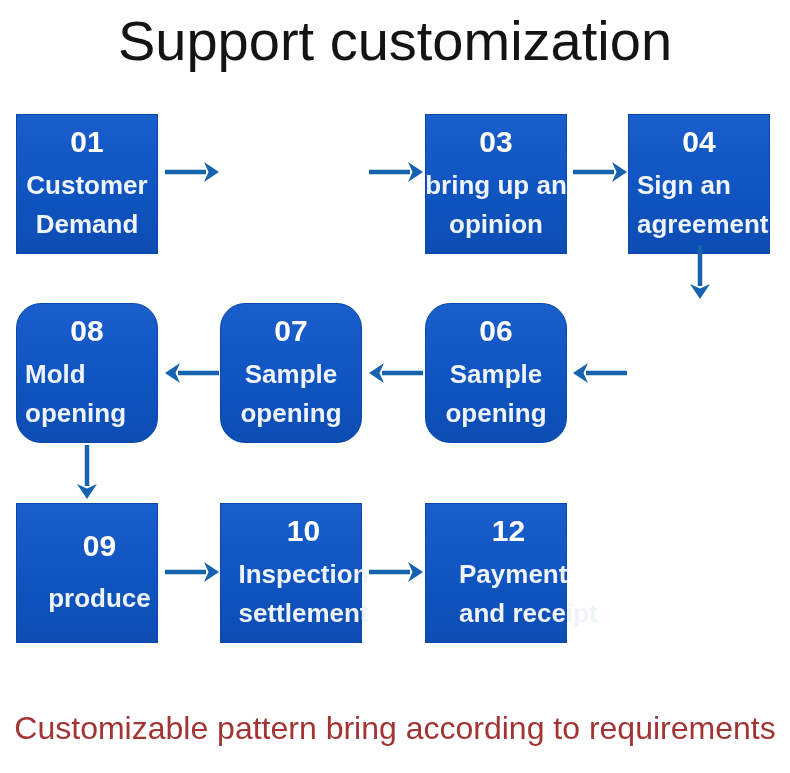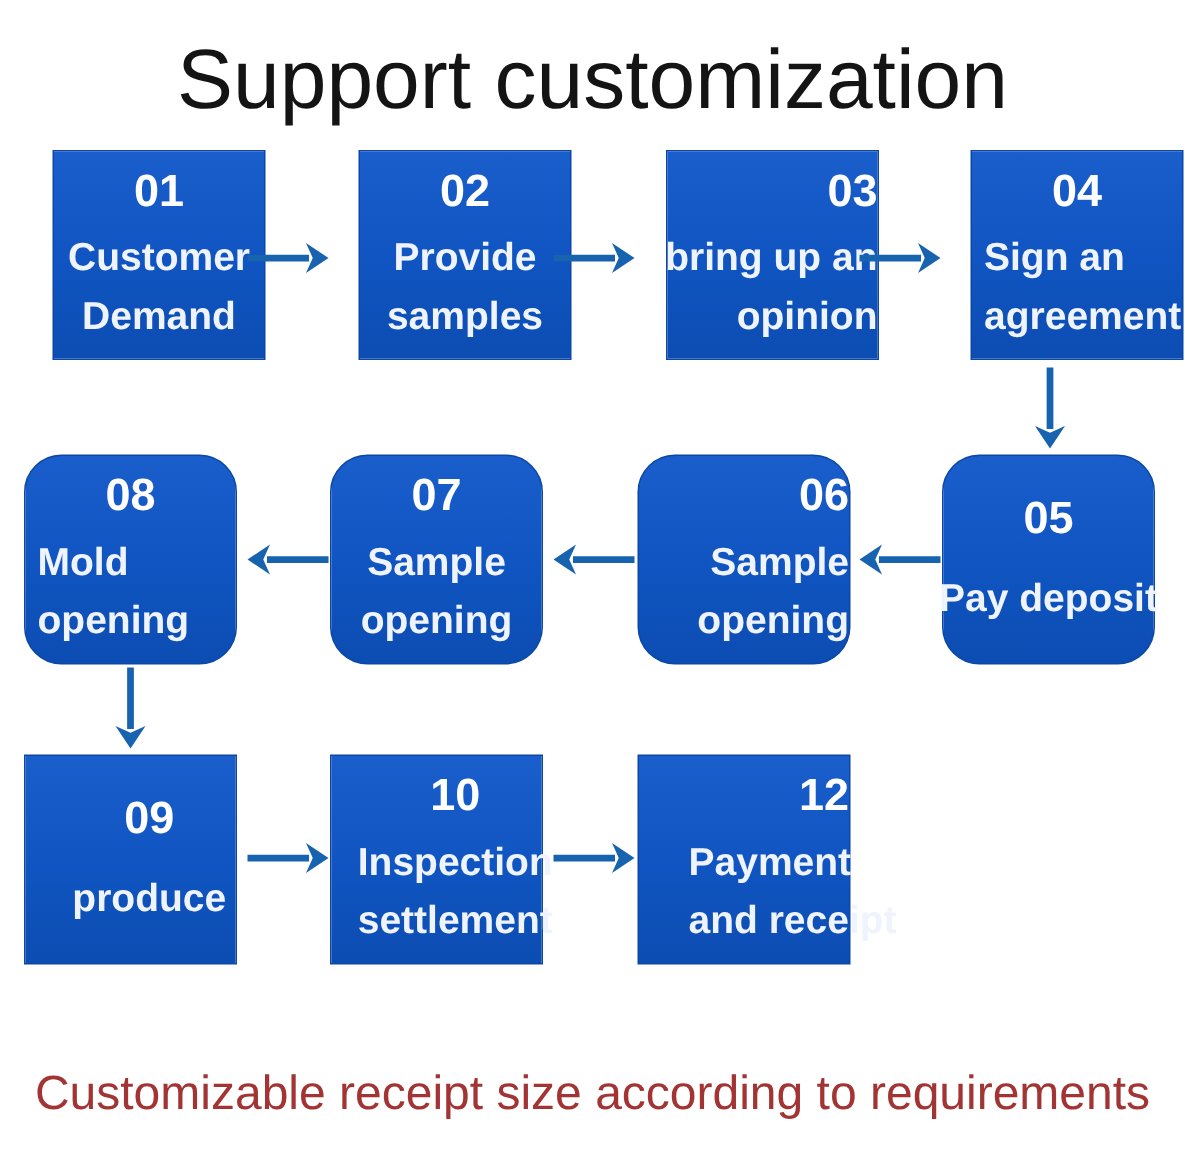--- a/index.html
+++ b/index.html
@@ -20,21 +20,21 @@
   }
   .canvas{
     position:relative;
     width:790px;
     height:773px;
     background:#ffffff;
     overflow:hidden;
   }
   .title{
     position:absolute;
-    left:0; top:20px;
+    left:0; top:8px;
     width:790px;
     text-align:center;
     font-size:56px;
     font-weight:400;
     letter-spacing:0px;
     color:var(--title-color);
     line-height:66px;
     white-space:nowrap;
   }
   .footer{
@@ -53,22 +53,22 @@
     width:142px;
     height:140px;
     background:linear-gradient(180deg, var(--box-blue-light) 0%, var(--box-blue) 55%, var(--box-blue-dark) 100%);
     border:1px solid var(--box-border);
     box-sizing:border-box;
     display:flex;
     flex-direction:column;
     justify-content:center;
     align-items:center;
   }
-  .r1{top:100px;margin-left:19px;} .r2{top:303px;border-radius:25px;} .r3{top:503px;padding-left:25px;}
-  .c1{left:16px;} .c2{left:220px;} .c3{left:425px;align-items:flex-end;} .c4{left:628px;}
+  .r1{top:114px;} .r2{top:303px;border-radius:25px;} .r3{top:503px;padding-left:25px;}
+  .c1{left:16px;} .c2{left:220px;} .c3{left:425px;} .c4{left:628px;}
   .num{
     font-size:30px;
     font-weight:700;
     color:var(--num-text);
     line-height:34px;
     margin-bottom:7px;
     text-align:center;
   }
   .box.single .num{margin-bottom:16px;}
   .line{
@@ -112,25 +112,20 @@
     <div class="line">Demand</div>
   </div>
 
   <span class="arrow" style="left:164px; top:161px;">
     <svg width="56" height="22" viewBox="0 0 56 22">
       <line class="shaft" x1="1" y1="11" x2="42" y2="11"></line>
       <path class="head" d="M40,1 L55,11 L40,21 L44.5,11 Z"></path>
     </svg>
   </span>
 
-  <div class="box r1 c2">
-    <div class="num">02</div>
-    <div class="line">Provide</div>
-    <div class="line">samples</div>
-  </div>
 
   <span class="arrow" style="left:368px; top:161px;">
     <svg width="56" height="22" viewBox="0 0 56 22">
       <line class="shaft" x1="1" y1="11" x2="42" y2="11"></line>
       <path class="head" d="M40,1 L55,11 L40,21 L44.5,11 Z"></path>
     </svg>
   </span>
 
   <div class="box r1 c3">
     <div class="num">03</div>
@@ -151,24 +146,20 @@
     <div class="line">agreement</div>
   </div>
 
   <span class="arrow" style="left:689px; top:244px;">
     <svg width="22" height="56" viewBox="0 0 22 56">
       <line class="shaft" x1="11" y1="1" x2="11" y2="42"></line>
       <path class="head" d="M1,40 L11,55 L21,40 L11,44.5 Z"></path>
     </svg>
   </span>
 
-  <div class="box r2 c4 single">
-    <div class="num">05</div>
-    <div class="line">Pay deposit</div>
-  </div>
 
   <span class="arrow" style="left:572px; top:362px;">
     <svg width="56" height="22" viewBox="0 0 56 22">
       <line class="shaft" x1="55" y1="11" x2="14" y2="11"></line>
       <path class="head" d="M16,1 L1,11 L16,21 L11.5,11 Z"></path>
     </svg>
   </span>
 
   <div class="box r2 c3">
     <div class="num">06</div>
@@ -233,15 +224,15 @@
       <path class="head" d="M40,1 L55,11 L40,21 L44.5,11 Z"></path>
     </svg>
   </span>
 
   <div class="box r3 c3 align-left">
     <div class="num">12</div>
     <div class="line">Payment</div>
     <div class="line">and receipt</div>
   </div>
 
-  <div class="footer">Customizable receipt size according to requirements</div>
+  <div class="footer">Customizable pattern bring according to requirements</div>
 
 </div>
 
 </body></html>

